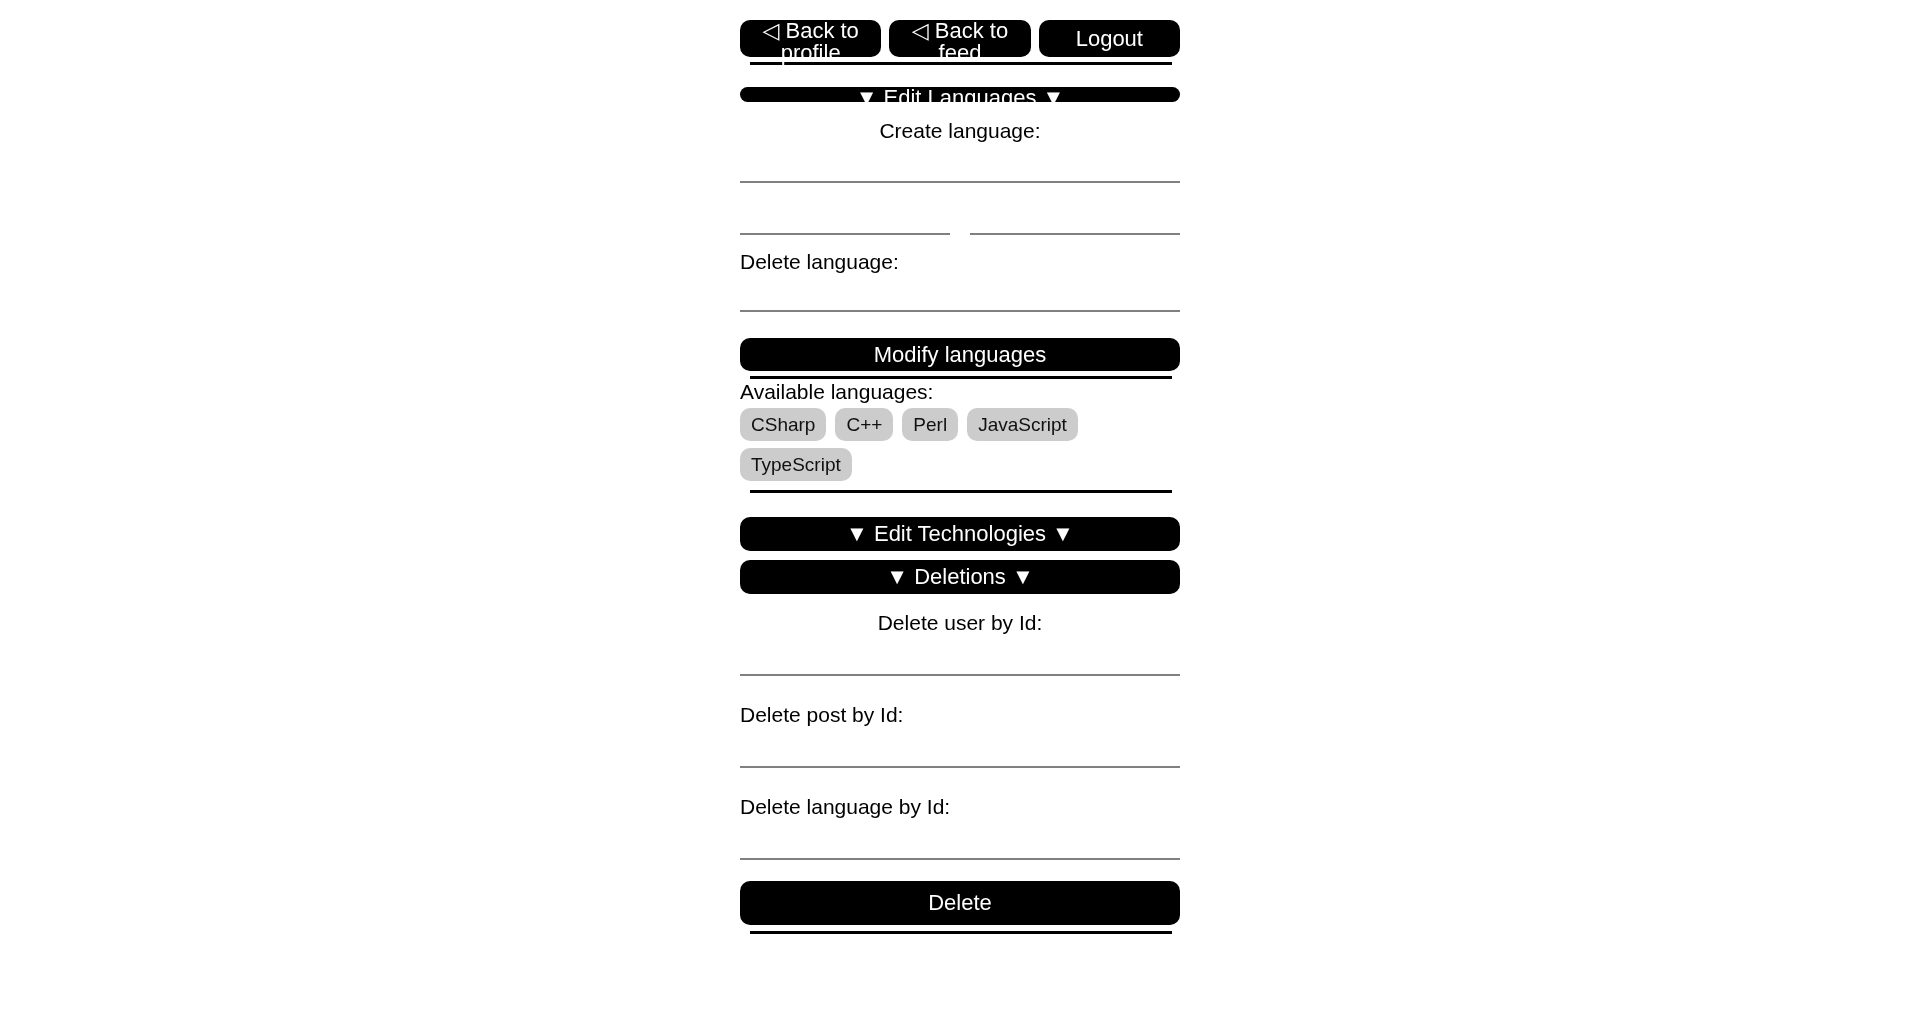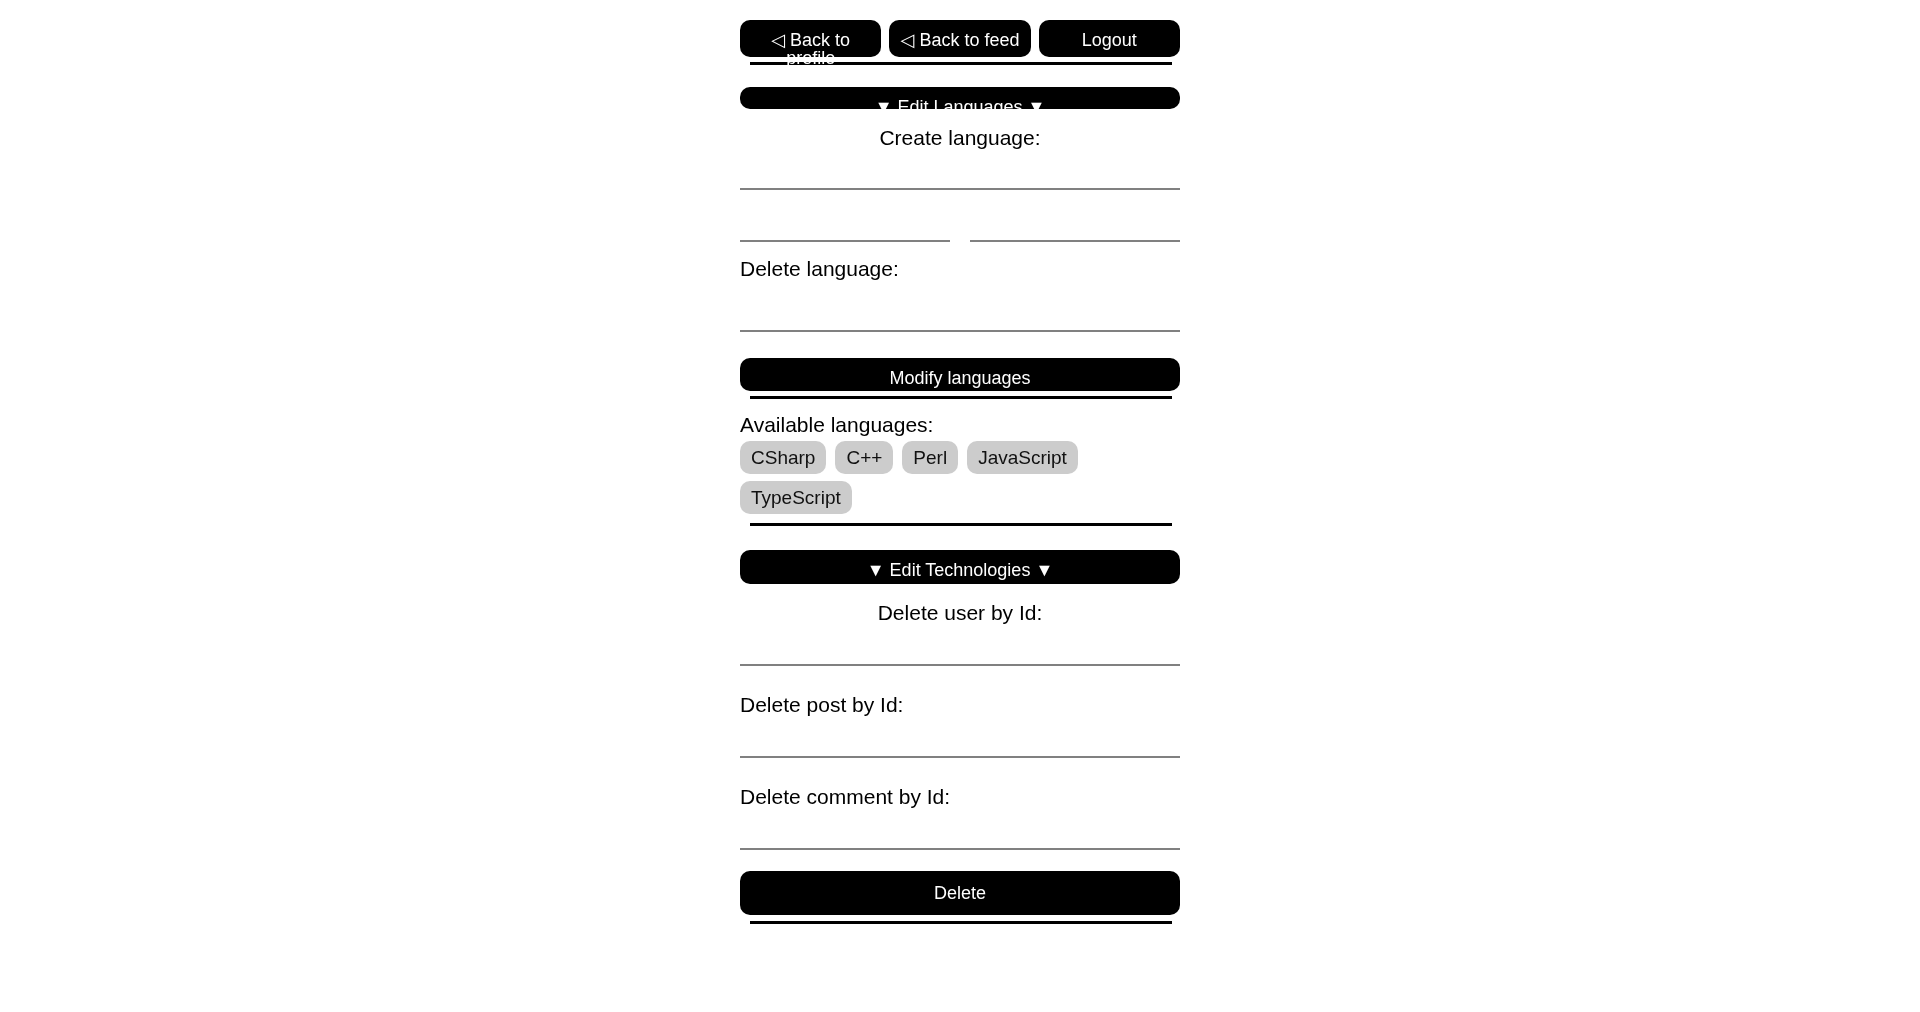--- a/index.html
+++ b/index.html
@@ -20,24 +20,24 @@
   .nav-row {
     display: flex;
     gap: 8px;
   }
   .btn {
     background: #000000;
     color: #ffffff;
     border: none;
     border-radius: 10px;
     font-family: inherit;
-    font-size: 18px;
+    font-size: 22px;
     line-height: 1;
     cursor: pointer;
-    padding: 11px;
+    padding: 0;
   }
   .nav-btn { flex: 1 1 0; height: 37px; }
   .wide-btn { display: block; width: 100%; height: 15px; }
   .header-btn { height: 34px; }
   
   hr.thick {
     border: none;
     border-top: 3px solid #000000;
     margin: 5px 8px 0 10px;
   }
@@ -62,21 +62,21 @@
     font-size: 20px;
     outline: none;
     padding: 0 2px;
   }
   .input-pair {
     display: flex;
     gap: 20px;
     margin-top: 14px;
   }
   .input-pair .line-input { flex: 1 1 0; margin-top: 0; }
-  .mt13 { margin-top: 13px; }
+  .mt13 { margin-top: 0; }
   .mt3 { margin-top: 3px; }
   
   .section-header-1 { margin-top: 22px; }
   .section-header-2 { margin-top: 24px; }
   .section-header-3 { margin-top: 9px; }
   .submit-btn { margin-top: 26px; height: 33px; }
   .delete-btn { margin-top: 21px; height: 44px; }
   
   .tag-list {
     margin-top: 4px;
@@ -133,28 +133,29 @@
       <span class="tag">C++</span>
       <span class="tag">Perl</span>
       <span class="tag">JavaScript</span>
       <span class="tag">TypeScript</span>
     </div>
 
   <hr class="thick" style="margin-top:9px">
 
   <button class="btn wide-btn header-btn section-header-2">▼ Edit Technologies ▼</button>
 
+  <button class="btn wide-btn header-btn section-header-3">▼ Deletions ▼</button>
 
   <div class="form-label mt16">Delete user by Id:</div>
   <input class="line-input mt3" type="text" value="" style="">
 
   <div class="form-label mt26">Delete post by Id:</div>
   <input class="line-input mt3" type="text" value="" style="">
 
-  <div class="form-label mt26">Delete comment by Id:</div>
+  <div class="form-label mt26">Delete language by Id:</div>
   <input class="line-input mt3" type="text" value="" style="">
 
   <button class="btn wide-btn delete-btn">Delete</button>
 
   <hr class="thick" style="margin-top:6px">
 
   <div class="bottom-pad"></div>
 </div>
 
 </body></html>

